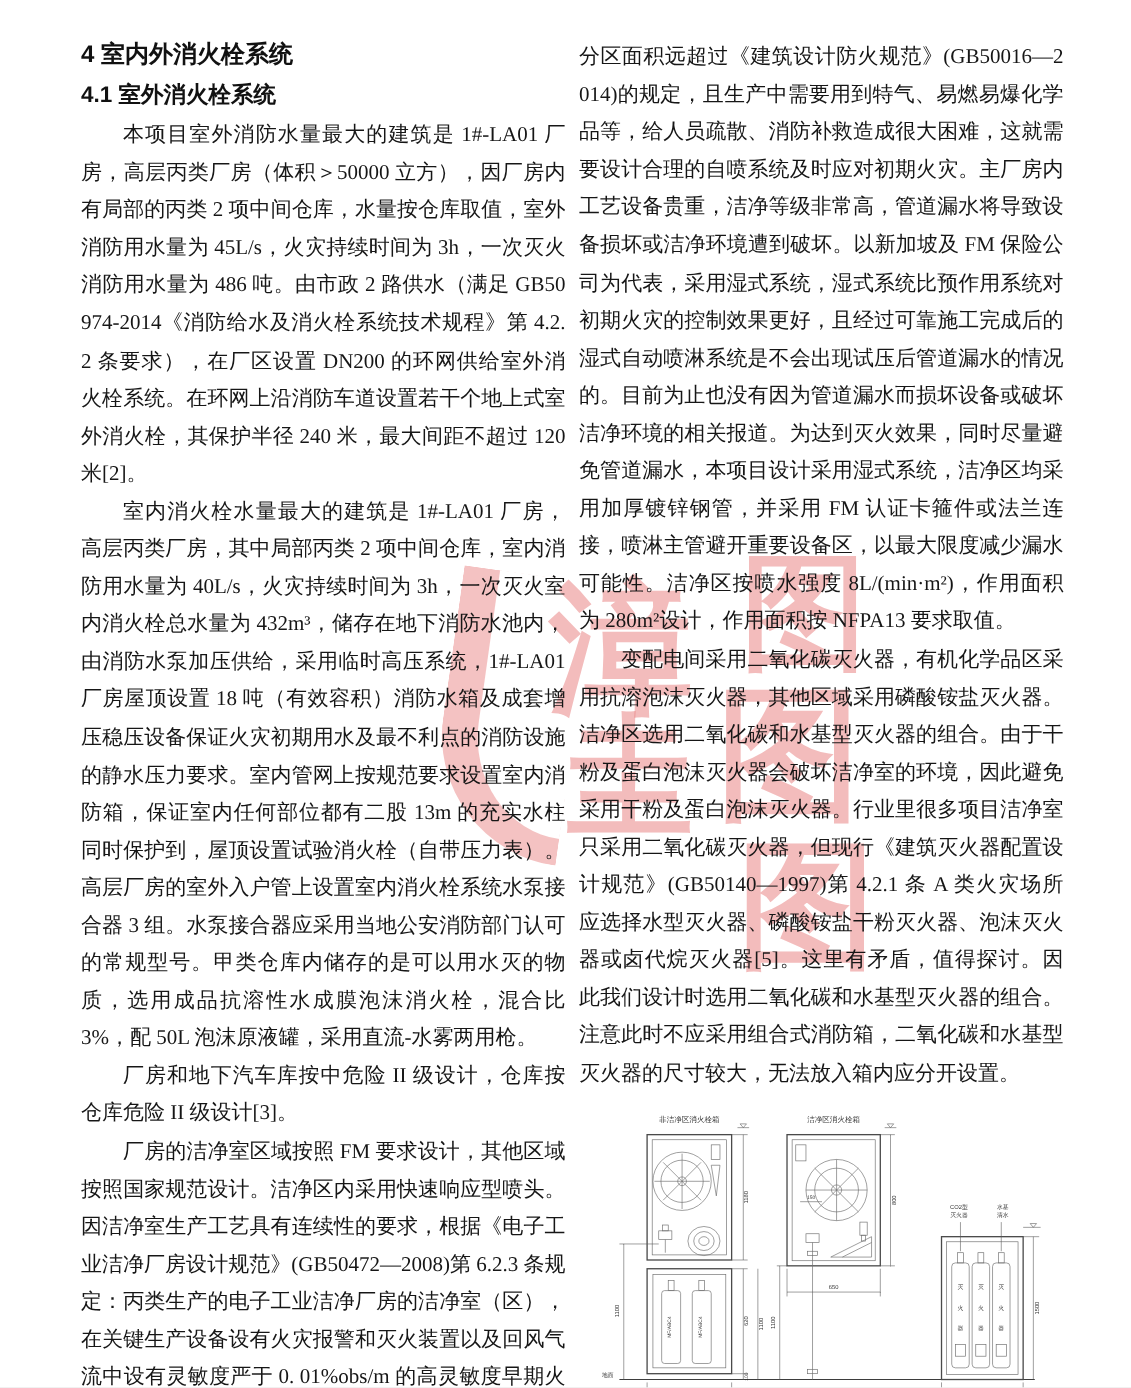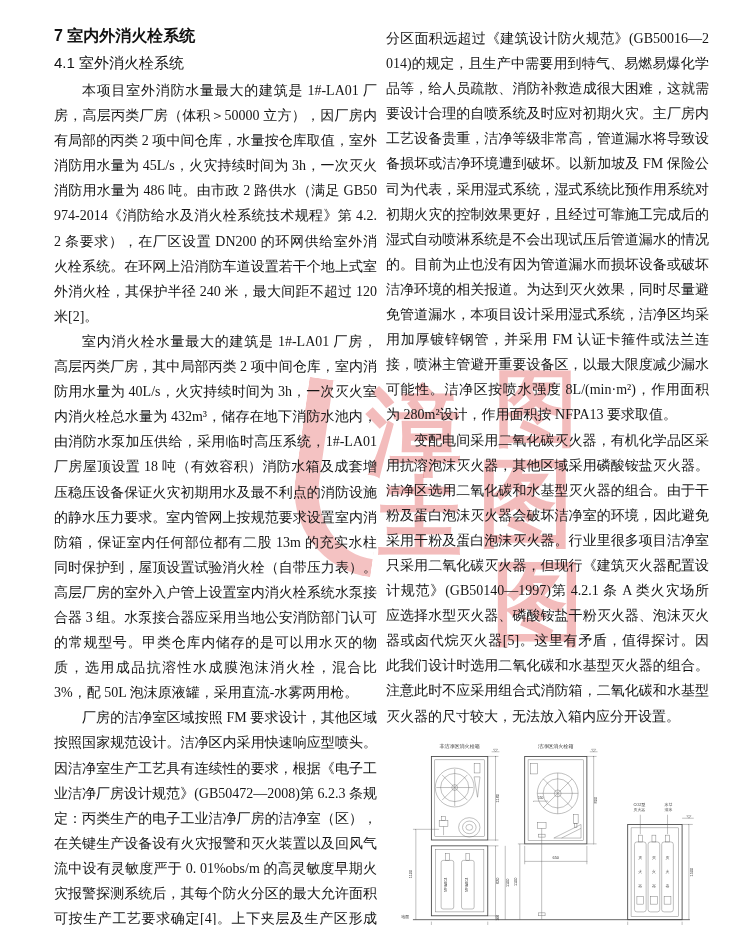--- a/index.html
+++ b/index.html
@@ -24,21 +24,21 @@
   .col{position:absolute;top:26px;width:323px;text-align:justify;z-index:1;}
   .col-left{left:54px;}
   .col-right{left:386px;}
   p{font-size:14px;line-height:25.1px;margin:0;text-indent:2em;
     word-break:break-all;}
   p.noindent{text-indent:0;}
   h2{font-family:"Liberation Sans","DejaVu Sans",sans-serif;font-size:16px;
      font-weight:bold;margin:7px 0 7px;color:#111;}
   h2.first{margin-top:0;}
   h3{font-family:"Liberation Sans","DejaVu Sans",sans-serif;font-size:15px;
-     font-weight:normal;margin:5px 0 5px;color:#111;}
+     font-weight:bold;margin:5px 0 5px;color:#111;}
   
   figure{margin:8px 0 0;text-align:center;}
   .sv-box{fill:none;stroke:#4a4a4a;stroke-width:0.9;}
   .sv-in{fill:none;stroke:#6d6d6d;stroke-width:0.45;}
   .sv-dim{fill:none;stroke:#5a5a5a;stroke-width:0.4;}
   .sv-gnd{stroke:#3d3d3d;stroke-width:0.8;}
   .sv-t{font-family:"Liberation Sans","DejaVu Sans",sans-serif;fill:#333;}
   .f5{font-size:5.2px;} .f4{font-size:4px;} .f35{font-size:3.4px;}
 </style>
 </head>
@@ -49,24 +49,25 @@
   <div class="watermark">
     <div class="wm-swoosh"></div>
     <span class="wm g0">漳</span>
     <span class="wm g1">图</span>
     <span class="wm g2">圭</span>
     <span class="wm g3">图</span>
     <span class="wm g4">图</span>
   </div>
 
   <div class="col col-left">
-    <h2 class="first">7 室内外消火栓系统</h2>
+    <h2 class="first">4 室内外消火栓系统</h2>
     <h3>4.1 室外消火栓系统</h3>
     <p>本项目室外消防水量最大的建筑是 1#-LA01 厂房，高层丙类厂房（体积＞50000 立方），因厂房内有局部的丙类 2 项中间仓库，水量按仓库取值，室外消防用水量为 45L/s，火灾持续时间为 3h，一次灭火消防用水量为 486 吨。由市政 2 路供水（满足 GB50974-2014《消防给水及消火栓系统技术规程》第 4.2.2 条要求），在厂区设置 DN200 的环网供给室外消火栓系统。在环网上沿消防车道设置若干个地上式室外消火栓，其保护半径 240 米，最大间距不超过 120 米[2]。</p>
     <p>室内消火栓水量最大的建筑是 1#-LA01 厂房，高层丙类厂房，其中局部丙类 2 项中间仓库，室内消防用水量为 40L/s，火灾持续时间为 3h，一次灭火室内消火栓总水量为 432m³，储存在地下消防水池内，由消防水泵加压供给，采用临时高压系统，1#-LA01 厂房屋顶设置 18 吨（有效容积）消防水箱及成套增压稳压设备保证火灾初期用水及最不利点的消防设施的静水压力要求。室内管网上按规范要求设置室内消防箱，保证室内任何部位都有二股 13m 的充实水柱同时保护到，屋顶设置试验消火栓（自带压力表）。高层厂房的室外入户管上设置室内消火栓系统水泵接合器 3 组。水泵接合器应采用当地公安消防部门认可的常规型号。甲类仓库内储存的是可以用水灭的物质，选用成品抗溶性水成膜泡沫消火栓，混合比 3%，配 50L 泡沫原液罐，采用直流-水雾两用枪。</p>
+    <p>厂房和地下汽车库按中危险 II 级设计，仓库按仓库危险 II 级设计[3]。</p>
     <p>厂房的洁净室区域按照 FM 要求设计，其他区域按照国家规范设计。洁净区内采用快速响应型喷头。因洁净室生产工艺具有连续性的要求，根据《电子工业洁净厂房设计规范》(GB50472—2008)第 6.2.3 条规定：丙类生产的电子工业洁净厂房的洁净室（区），在关键生产设备设有火灾报警和灭火装置以及回风气流中设有灵敏度严于 0. 01%obs/m 的高灵敏度早期火灾报警探测系统后，其每个防火分区的最大允许面积可按生产工艺要求确定[4]。上下夹层及生产区形成的单个防火</p>
   </div>
 
   <div class="col col-right">
     <p class="noindent">分区面积远超过《建筑设计防火规范》(GB50016—2014)的规定，且生产中需要用到特气、易燃易爆化学品等，给人员疏散、消防补救造成很大困难，这就需要设计合理的自喷系统及时应对初期火灾。主厂房内工艺设备贵重，洁净等级非常高，管道漏水将导致设备损坏或洁净环境遭到破坏。以新加坡及 FM 保险公司为代表，采用湿式系统，湿式系统比预作用系统对初期火灾的控制效果更好，且经过可靠施工完成后的湿式自动喷淋系统是不会出现试压后管道漏水的情况的。目前为止也没有因为管道漏水而损坏设备或破坏洁净环境的相关报道。为达到灭火效果，同时尽量避免管道漏水，本项目设计采用湿式系统，洁净区均采用加厚镀锌钢管，并采用 FM 认证卡箍件或法兰连接，喷淋主管避开重要设备区，以最大限度减少漏水可能性。洁净区按喷水强度 8L/(min·m²)，作用面积为 280m²设计，作用面积按 NFPA13 要求取值。</p>
     <p>变配电间采用二氧化碳灭火器，有机化学品区采用抗溶泡沫灭火器，其他区域采用磷酸铵盐灭火器。洁净区选用二氧化碳和水基型灭火器的组合。由于干粉及蛋白泡沫灭火器会破坏洁净室的环境，因此避免采用干粉及蛋白泡沫灭火器。行业里很多项目洁净室只采用二氧化碳灭火器，但现行《建筑灭火器配置设计规范》(GB50140—1997)第 4.2.1 条 A 类火灾场所应选择水型灭火器、磷酸铵盐干粉灭火器、泡沫灭火器或卤代烷灭火器[5]。这里有矛盾，值得探讨。因此我们设计时选用二氧化碳和水基型灭火器的组合。注意此时不应采用组合式消防箱，二氧化碳和水基型灭火器的尺寸较大，无法放入箱内应分开设置。</p>
 
     <figure>
       <svg width="296" height="206" viewBox="0 0 304 212">
         <defs>

